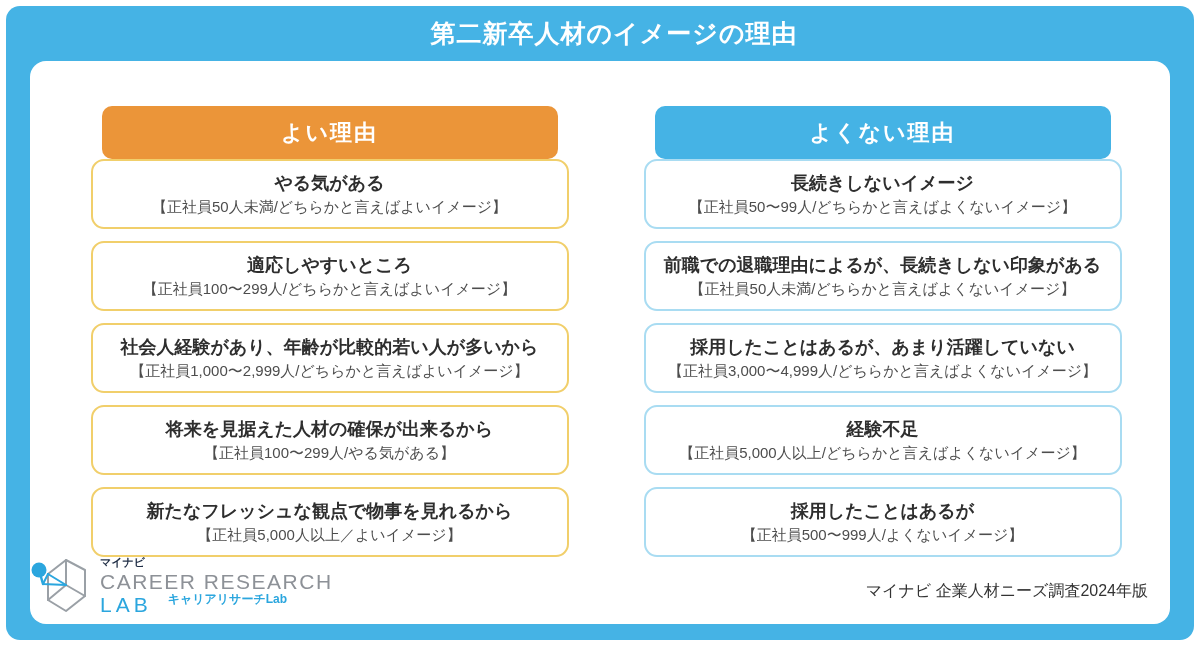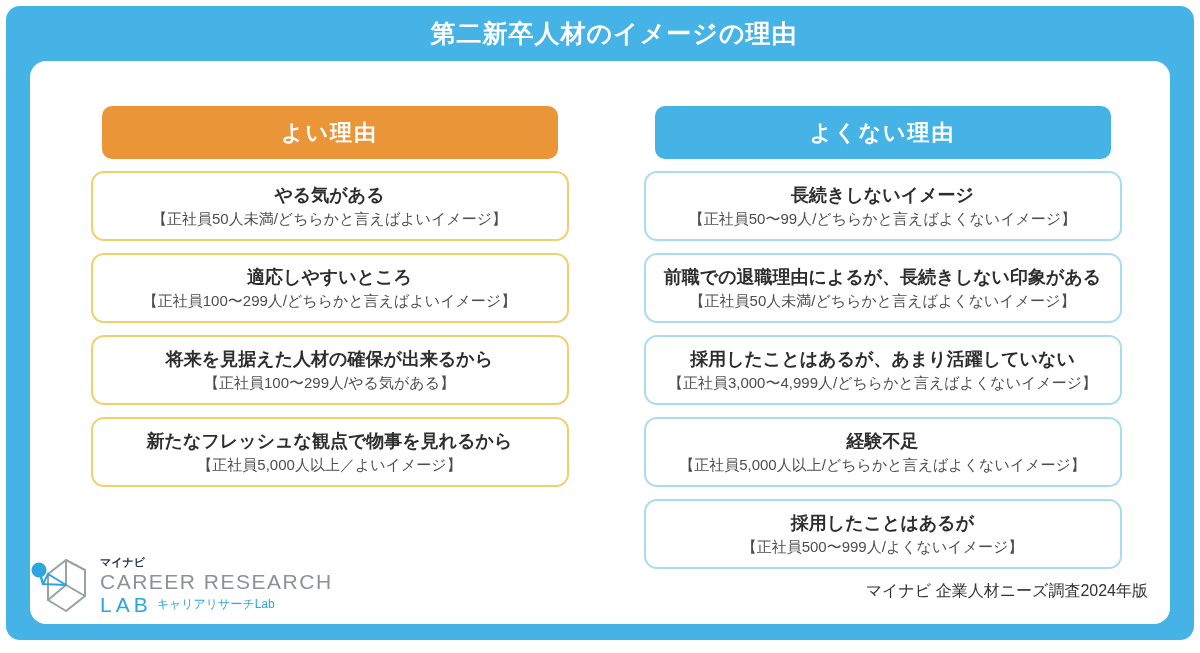--- a/index.html
+++ b/index.html
@@ -40,21 +40,21 @@
     padding: 45px 48px 0 60px;
   }
   .columns {
     display: flex;
     gap: 75px;
     justify-content: center;
   }
   .column { width: 478px; }
   .col-header {
     height: 53px;
-    margin: 0 11px 12px;
+    margin: 0 11px 0;
     border-radius: 10px;
     display: flex;
     align-items: center;
     justify-content: center;
     color: #ffffff;
     font-size: 22px;
     font-weight: bold;
     letter-spacing: 2px;
   }
   .column.good .col-header { background: var(--good-accent, #EB9539); }
@@ -108,31 +108,31 @@
     margin-bottom: 2px;
   }
   .logo-line1 {
     font-size: 21px;
     letter-spacing: 1.5px;
     color: var(--logo-gray, #8D9197);
     font-weight: normal;
   }
   .logo-line2 {
     display: flex;
-    align-items: center;
-    gap: 5px;
+    align-items: flex-start;
+    gap: 16px;
   }
   .logo-lab {
     font-size: 21px;
     letter-spacing: 4px;
     color: var(--logo-blue, #2BA6DE);
   }
   .logo-lab-sub {
     font-size: 12px;
-    font-weight: normal;
+    font-weight: bold;
     color: var(--logo-blue, #2BA6DE);
   }
   .credit {
     font-size: 16px;
     color: #333333;
     padding-bottom: 14px;
     padding-right: 4px;
   }
 </style>
 </head>
@@ -152,20 +152,24 @@
   <div class="card">
     <div class="card-title">やる気がある</div>
     <div class="card-subtitle">【正社員50人未満/どちらかと言えばよいイメージ】</div>
   </div>
 
   <div class="card">
     <div class="card-title">適応しやすいところ</div>
     <div class="card-subtitle">【正社員100〜299人/どちらかと言えばよいイメージ】</div>
   </div>
 
+  <div class="card">
+    <div class="card-title">社会人経験があり、年齢が比較的若い人が多いから</div>
+    <div class="card-subtitle">【正社員1,000〜2,999人/どちらかと言えばよいイメージ】</div>
+  </div>
 
   <div class="card">
     <div class="card-title">将来を見据えた人材の確保が出来るから</div>
     <div class="card-subtitle">【正社員100〜299人/やる気がある】</div>
   </div>
 
   <div class="card">
     <div class="card-title">新たなフレッシュな観点で物事を見れるから</div>
     <div class="card-subtitle">【正社員5,000人以上／よいイメージ】</div>
   </div>

